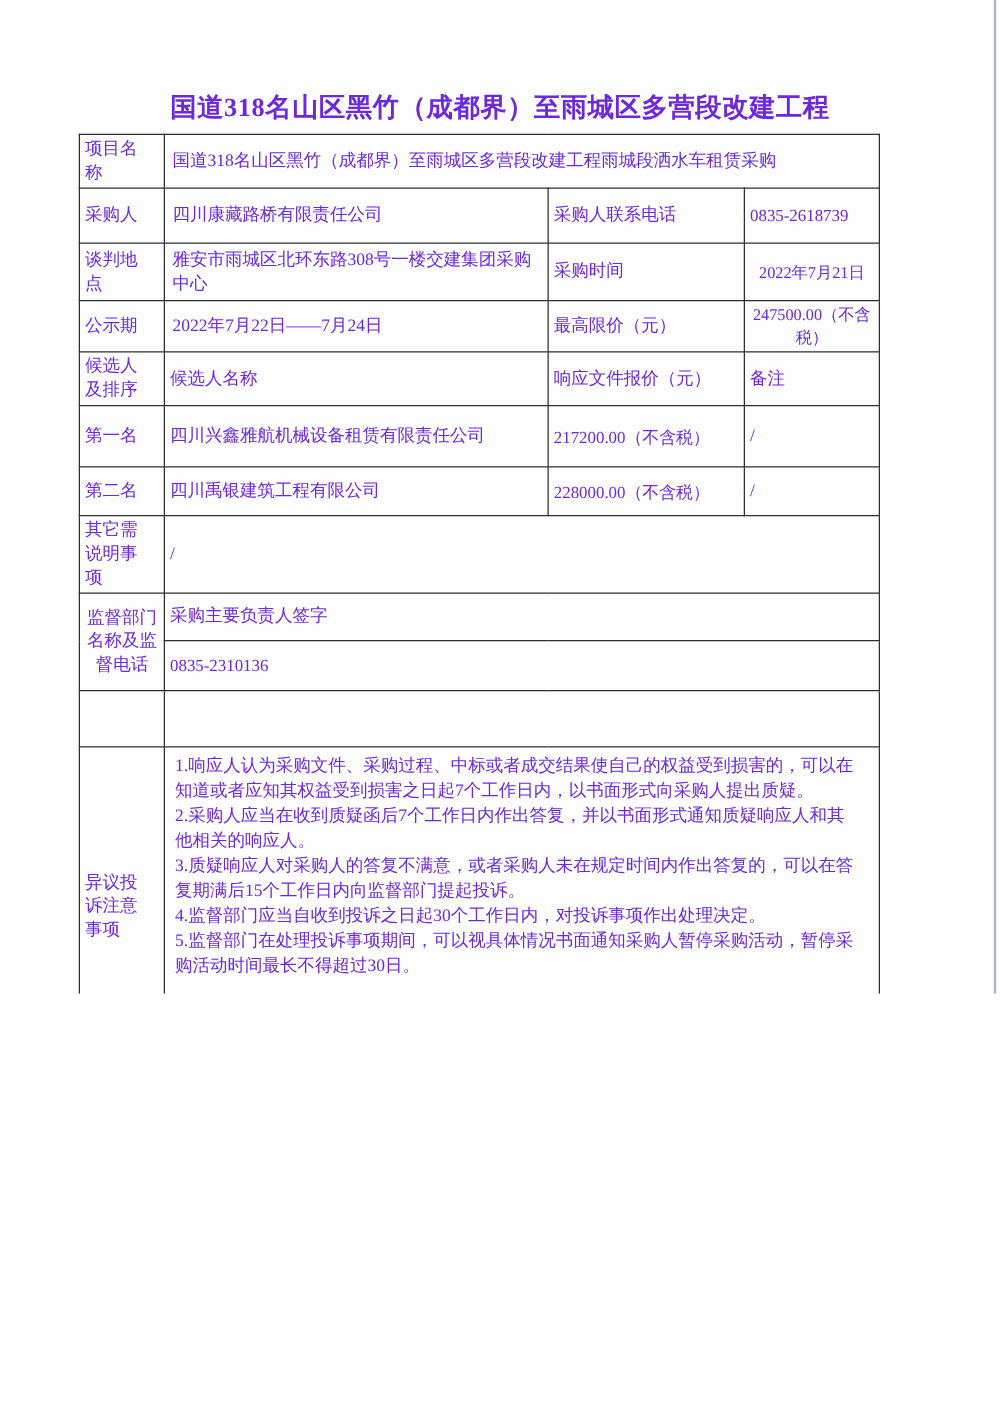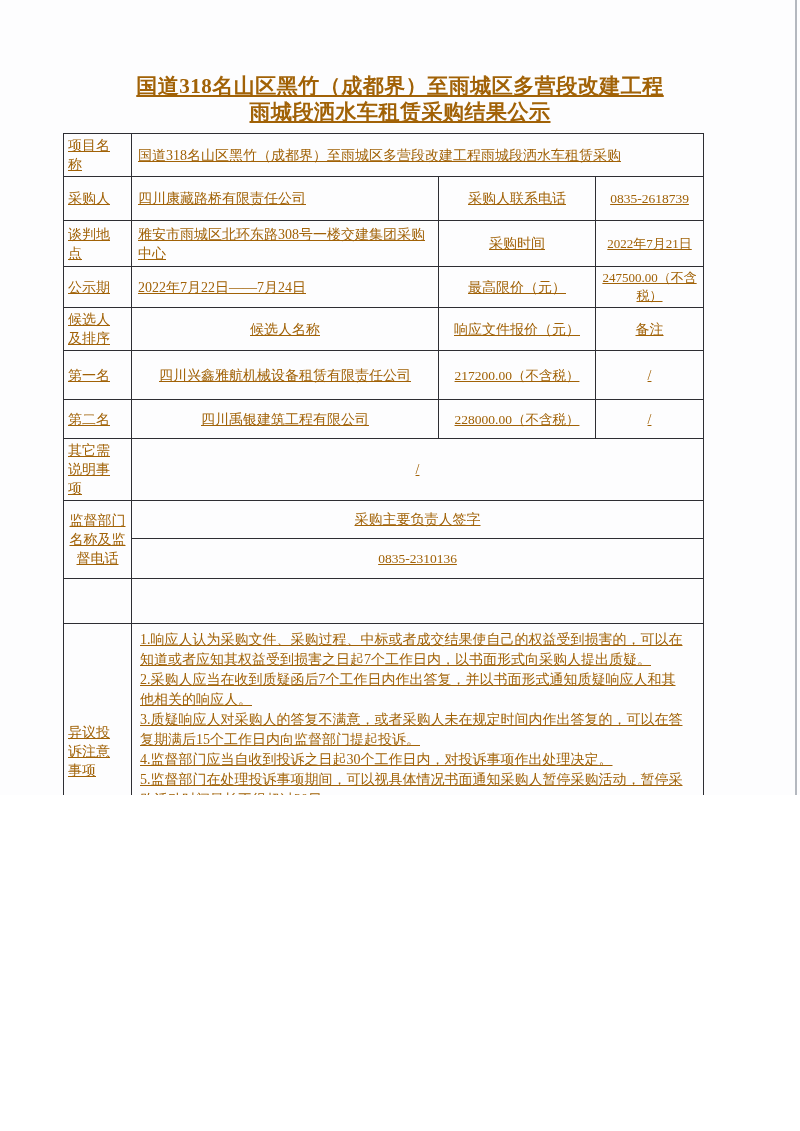--- a/index.html
+++ b/index.html
@@ -2,23 +2,22 @@
 <html><head>
 <meta charset="utf-8">
 <style>
   * { margin:0; padding:0; box-sizing:border-box; }
   html,body { background:#ffffff; }
   .page {
     position:relative;
     width:800px; height:795px;
     background:#fdfdfe;
     font-family:"Liberation Serif", serif;
-    color:#a16207;
+    color:#6d28d9;
     overflow:hidden;
-    text-decoration:underline;
   }
   .scan-edge {
     position:absolute; top:0; right:3px; width:2px; height:100%;
     background:#9ba0a9; opacity:.75;
   }
   .doc-title {
     margin:73px 60px 0 60px;
     text-align:center;
     font-size:21px; font-weight:bold;
     line-height:26px;
@@ -33,21 +32,21 @@
   }
   .doc-table td {
     border:1.5px solid #2e2e33;
     padding:2px 4px;
     vertical-align:middle;
     line-height:19px;
   }
   td.lab   { padding-left:4px; padding-right:18px; text-align:left; }
   td.lab-c { text-align:center; padding-left:2px; padding-right:2px; }
   td.val-l { padding-left:6px; text-align:left; }
-  td.c     { text-align:center; }
+  td.c     { text-align:left; }
   td.num   { font-size:13.5px; }
   td.num4  { font-size:13px; text-align:center; line-height:18px; }
   tr.hr1  { height:40px; }  tr.hr2  { height:44px; }
   tr.hr3  { height:46px; }  tr.hr4  { height:39px; }
   tr.hr5  { height:43px; }  tr.hr6  { height:49px; }
   tr.hr7  { height:39px;margin-left:12px; }  tr.hr8  { height:45px; }
   tr.hr9a { height:38px; }  tr.hr9b { height:40px; }
   tr.hr10 { height:45px; }  tr.hr11 { height:255px; }
   td.complaint-cell {
     vertical-align:top;
@@ -68,21 +67,20 @@
     pointer-events:none;
   }
 </style>
 </head>
 <body>
 
 <div class="page">
 
   <div class="doc-title">
     <div>国道318名山区黑竹（成都界）至雨城区多营段改建工程</div>
-    <div>雨城段洒水车租赁采购结果公示</div>
   </div>
 
   <table class="doc-table">
     <colgroup>
       <col style="width:68px">
         <col style="width:307px">
         <col style="width:157px">
         <col style="width:108px">
     </colgroup>
     <tbody>

